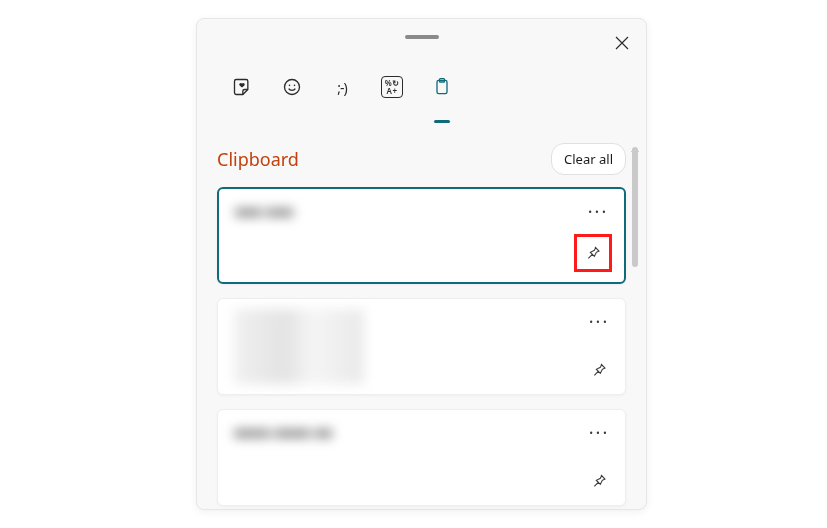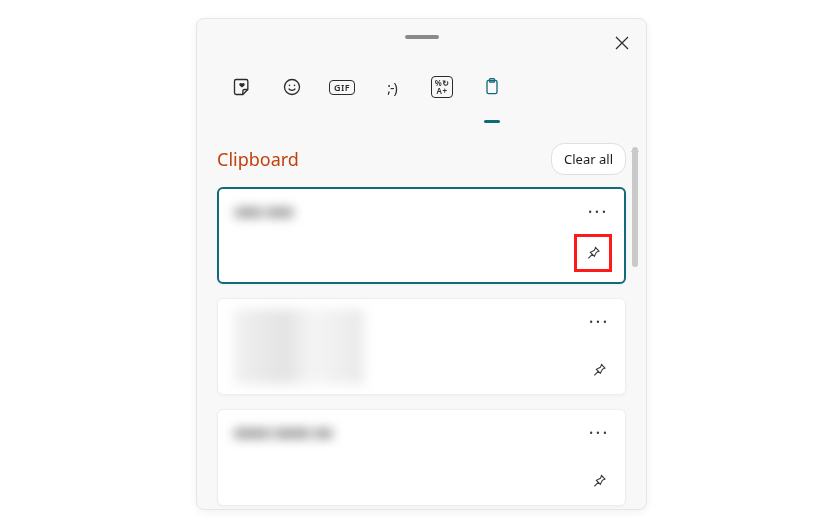--- a/index.html
+++ b/index.html
@@ -220,25 +220,20 @@
       <span class="icon-wrap">
         <svg viewBox="0 0 24 24" width="20" height="20" fill="none" stroke="#2b2b2b" stroke-width="1.6">
           <circle cx="12" cy="12" r="9"></circle>
           <circle cx="9" cy="10" r="1" fill="#2b2b2b" stroke="none"></circle>
           <circle cx="15" cy="10" r="1" fill="#2b2b2b" stroke="none"></circle>
           <path d="M8 14c1 1.5 2.5 2 4 2s3-.5 4-2"></path>
         </svg>
       </span>
     </div>
     <div class="tab">
-      <span class="icon-wrap">
-        <span class="gif-box">GIF</span>
-      </span>
-    </div>
-    <div class="tab">
       <span class="icon-wrap kaomoji-ic">;-)</span>
     </div>
     <div class="tab">
       <span class="icon-wrap">
         <span class="sym-box"><span>%↻</span><br><span>A+</span></span>
       </span>
     </div>
     <div class="tab active">
       <span class="icon-wrap">
         <svg viewBox="0 0 24 24" width="20" height="20" fill="none" stroke="#0f6b7a" stroke-width="1.6">

